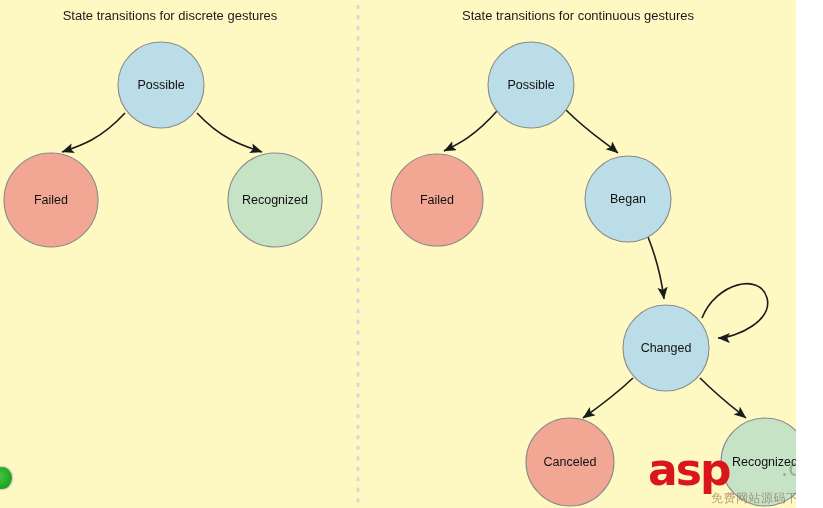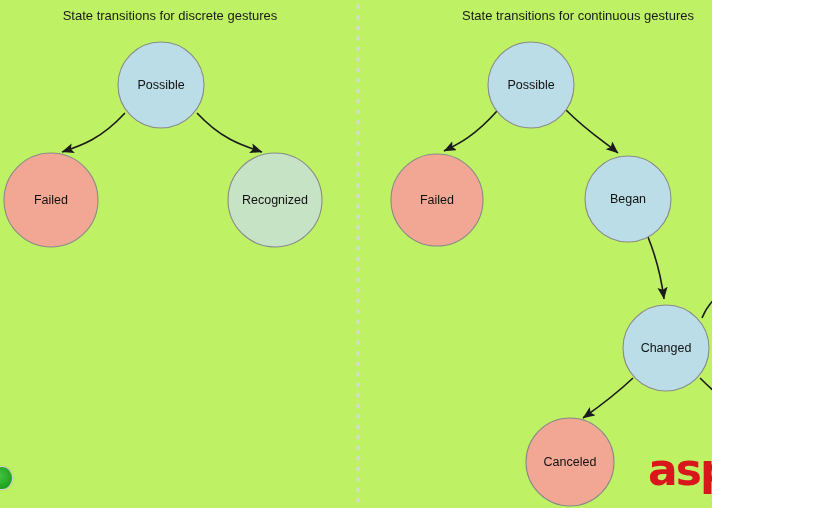--- a/index.html
+++ b/index.html
@@ -6,23 +6,23 @@
     margin: 0;
     padding: 0;
     background: #ffffff;
   }
   body {
     font-family: "Liberation Sans", sans-serif;
     -webkit-font-smoothing: antialiased;
   }
   #stage {
     position: relative;
-    width: 712px;
+    width: 796px;
     height: 508px;
-    background: #bef264;
+    background: #fef9c3;
     overflow: hidden;
   }
   #diagram-svg {
     position: absolute;
     left: 0;
     top: 0;
     width: 823px;
     height: 508px;
   }
   .panel-title {

